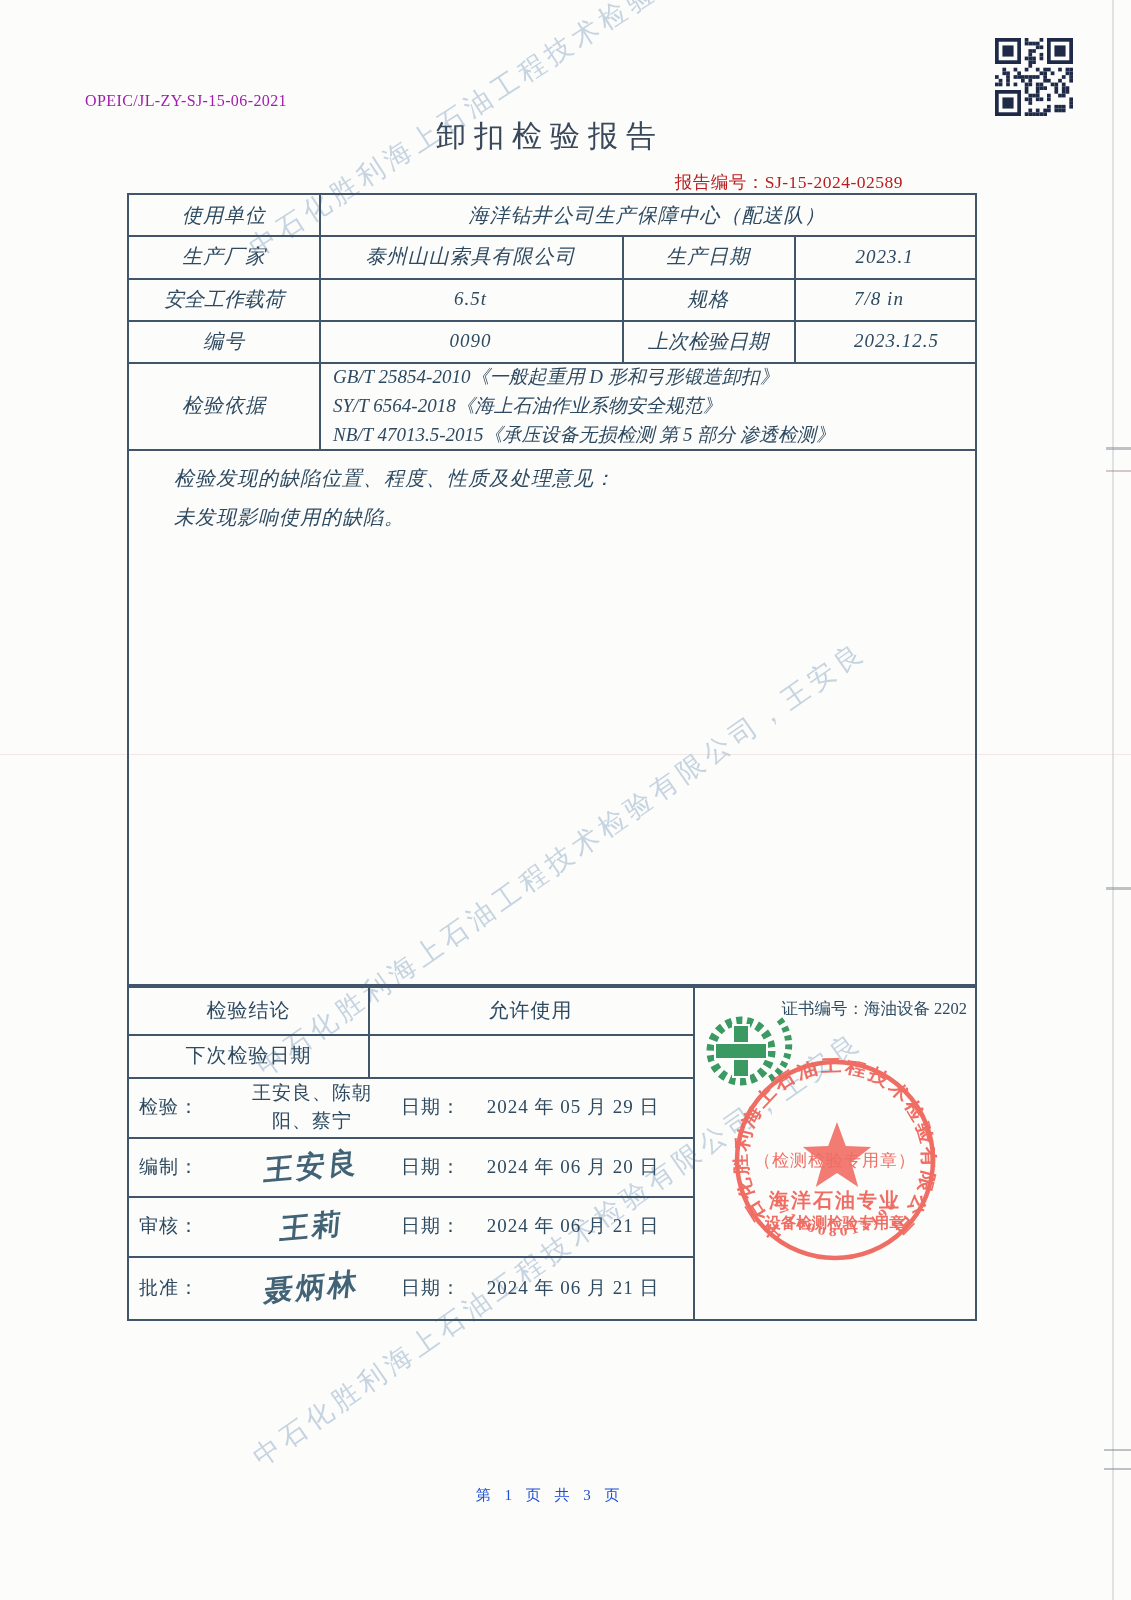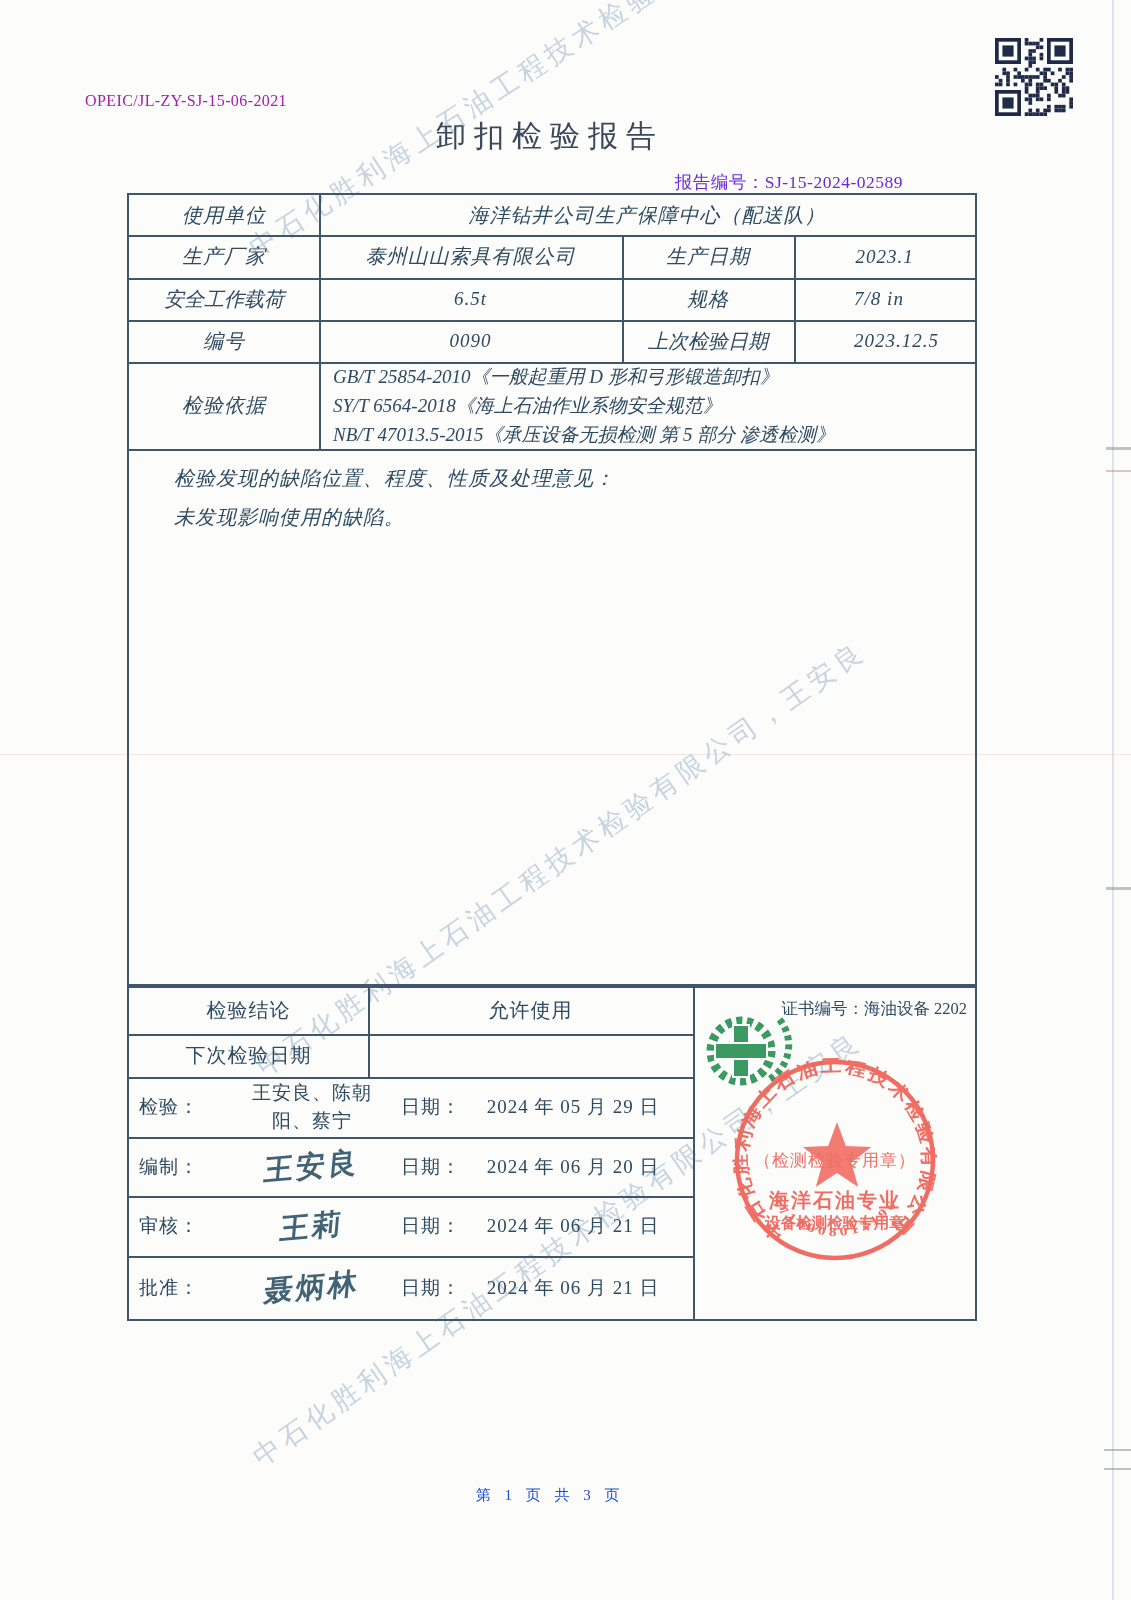--- a/index.html
+++ b/index.html
@@ -3,21 +3,21 @@
 <meta charset="utf-8">
 <style>
   html,body{margin:0;padding:0;background:#e8e8e8;}
   .page{position:relative;width:1131px;height:1600px;background:#fcfcfb;overflow:hidden;
         font-family:"Liberation Serif","DejaVu Serif",serif;color:#2d4a61;}
   .abs{position:absolute;}
   
   .doc-code{left:85px;top:92px;font-size:16px;color:#a21caf;letter-spacing:.4px;}
   .title{left:0;top:116px;width:1100px;text-align:center;font-size:30px;color:#39485a;
          letter-spacing:8px;font-weight:500;}
-  .report-no{right:228px;top:170px;font-size:17.5px;color:#6d28d9;letter-spacing:.5px;}
+  .report-no{right:228px;top:170px;font-size:17.5px;color:#b91c1c;letter-spacing:.5px;}
   
   .wm{position:absolute;white-space:nowrap;font-size:27px;letter-spacing:5px;
       color:rgba(151,178,203,.55);transform-origin:left center;pointer-events:none;}
   .wm1{left:252px;top:232px;transform:rotate(-33deg);}
   .wm2{left:260px;top:1052px;transform:rotate(-35deg);}
   .wm3{left:256px;top:1442px;transform:rotate(-35deg);}
   
   .tbl{position:absolute;border:2px solid #41566b;}
   .t1{left:127px;top:193px;width:846px;height:791px;font-style:italic;}
   .t2{left:127px;top:984px;width:846px;height:333px;}

